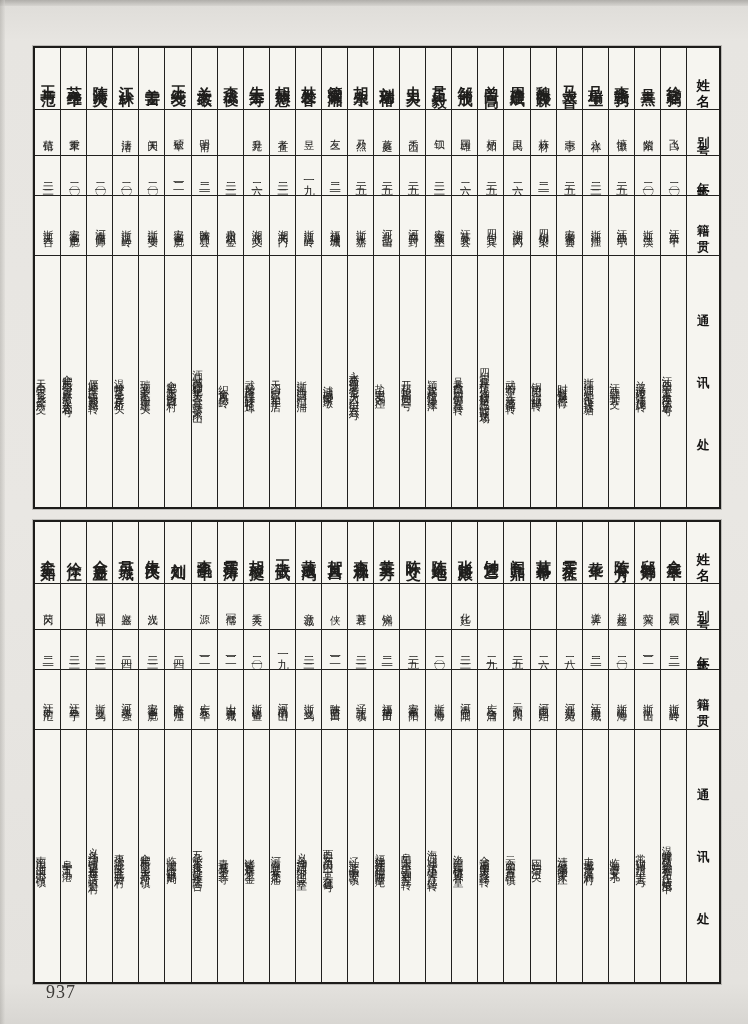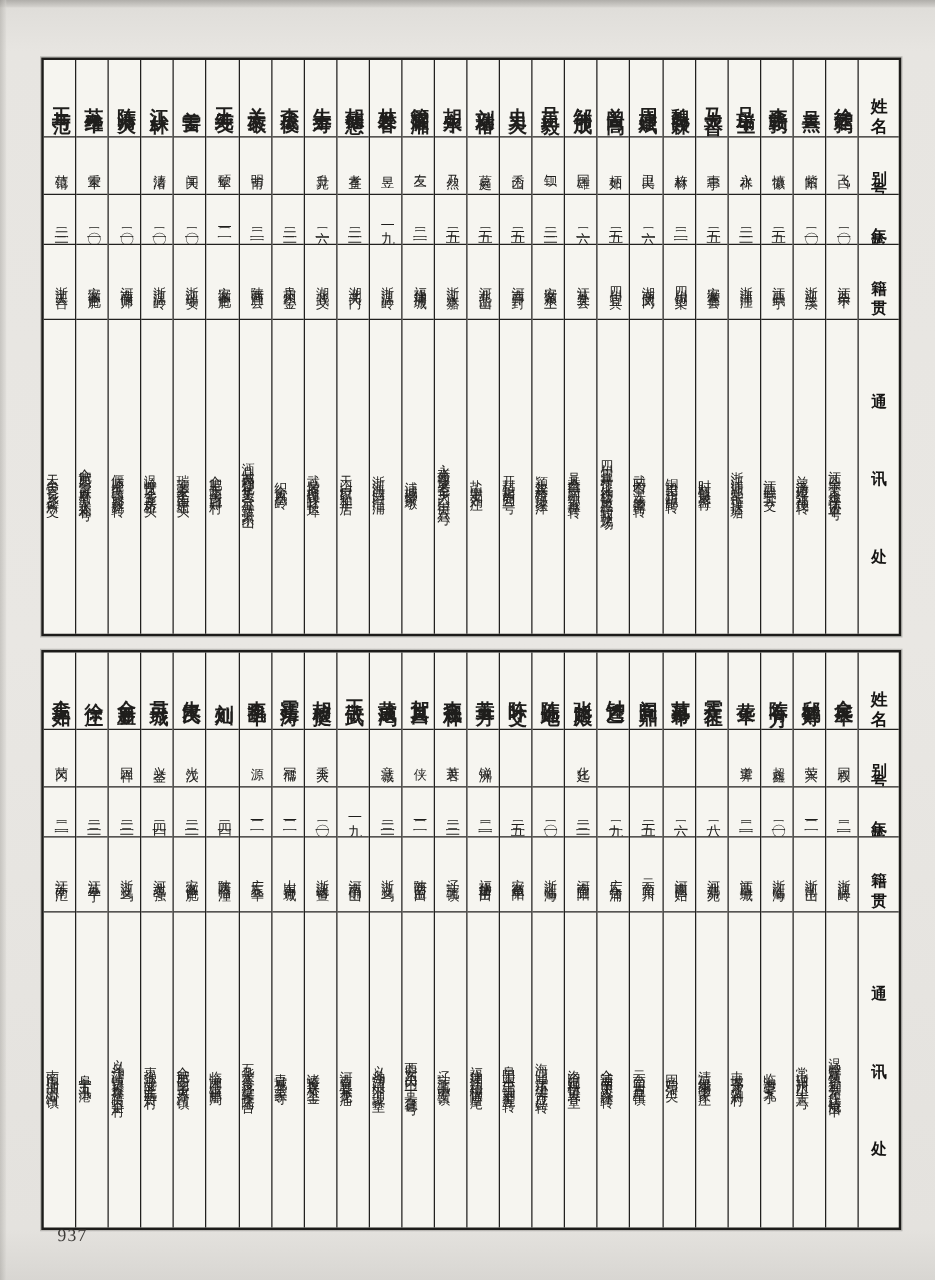--- a/index.html
+++ b/index.html
@@ -58,21 +58,21 @@
   
   .hdr .vtext{font-weight:bold;color:#161514;}
   .hdr .c-name .vtext{font-size:13.5px;letter-spacing:16px;text-indent:8px;}
   .hdr .c-alias .vtext{font-size:12.5px;letter-spacing:9px;text-indent:4px;}
   .hdr .c-age .vtext{font-size:12.5px;letter-spacing:4px;}
   .hdr .c-origin .vtext{font-size:12.5px;letter-spacing:16px;text-indent:8px;}
   .hdr .c-address{justify-content:center;padding-top:0;}
   .hdr .c-address .vtext{font-size:12.5px;letter-spacing:62px;text-indent:30px;}
   .page-number{
     position:absolute;left:46px;top:982px;
-    font-size:14px;color:#3c3a37;letter-spacing:1px;
+    font-size:18px;color:#3c3a37;letter-spacing:1px;
     font-family:"Liberation Serif","DejaVu Serif",serif;
   }
 </style>
 </head>
 <body>
 
 <div class="page">
   <div class="scan-edge-top"></div>
   <div class="scan-edge-left"></div>
 

